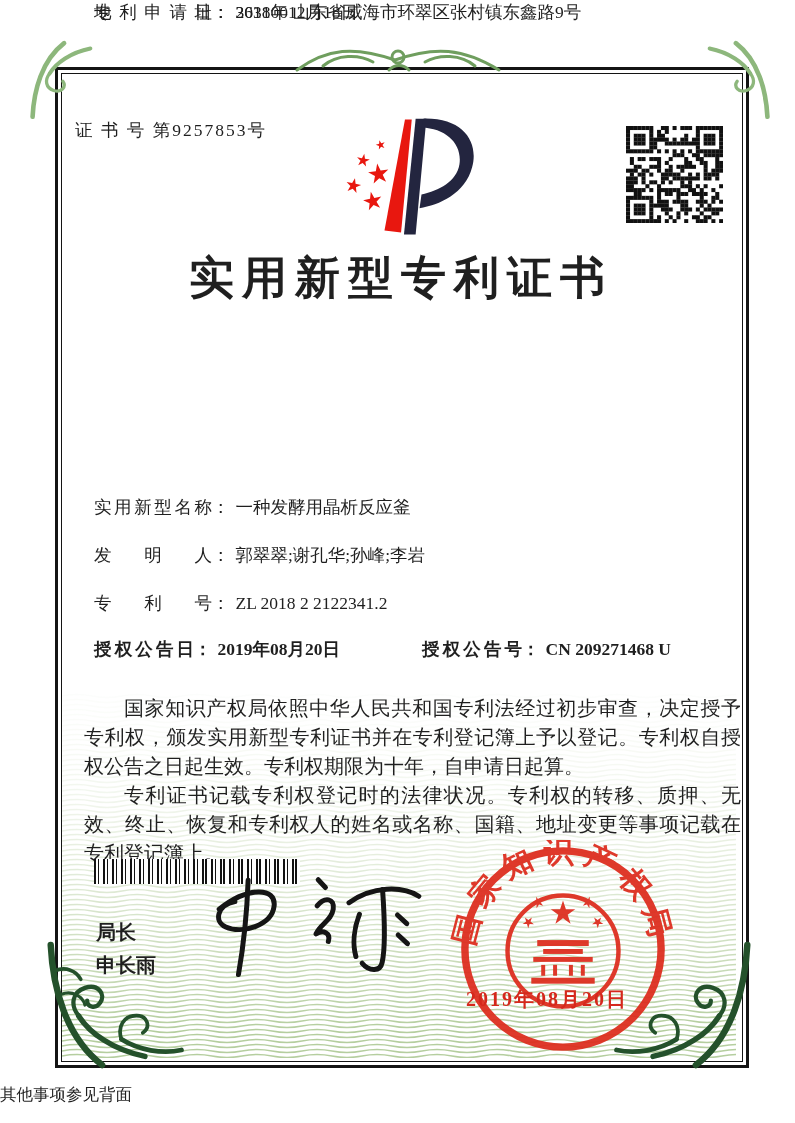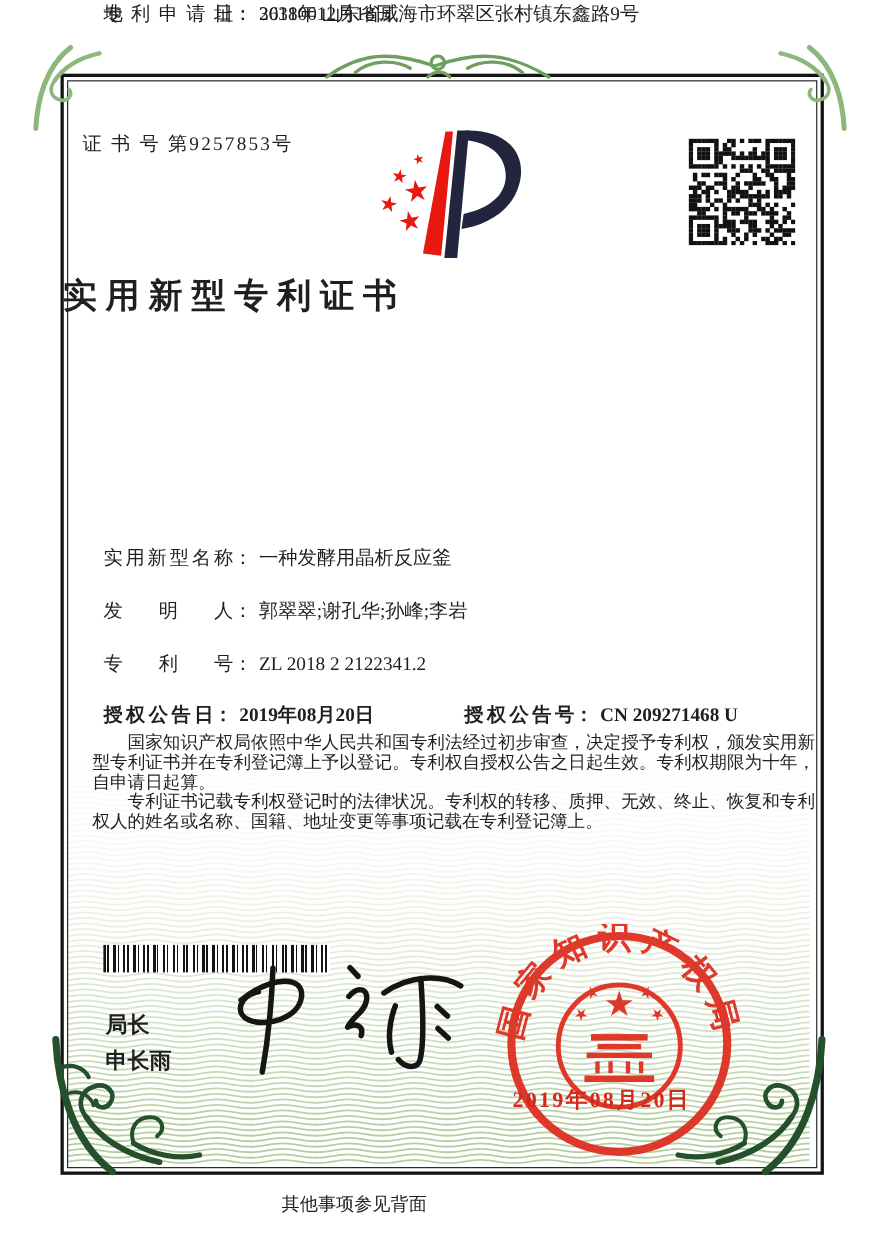--- a/index.html
+++ b/index.html
@@ -8,48 +8,48 @@
   
   .frame{position:absolute;left:55px;top:67px;width:688px;height:995px;
          border:3.5px solid #141414;z-index:2;}
   .frame-inner{position:absolute;left:3px;top:3px;right:3px;bottom:3px;border:1.2px solid #141414;}
   
   .guilloche{position:absolute;left:62px;top:690px;width:674px;height:368px;z-index:1;}
   
   .cert-no{position:absolute;left:75px;top:118px;font-size:17.5px;letter-spacing:2px;z-index:4;}
   .logo{position:absolute;left:330px;top:110px;z-index:4;}
   .qr{position:absolute;left:626px;top:126px;z-index:4;}
-  .title{position:absolute;left:57px;top:248px;width:688px;text-align:left;
-         font-size:31px;font-weight:bold;letter-spacing:8px;z-index:4;}
+  .title{position:absolute;left:57px;top:248px;width:688px;text-align:center;
+         font-size:45px;font-weight:bold;letter-spacing:8px;z-index:4;}
   
   .frow{position:absolute;left:94px;font-size:17.5px;white-space:nowrap;z-index:4;}
   .frow:nth-of-type(1){top:345px}.frow:nth-of-type(2){top:397px}
   .frow:nth-of-type(3){top:447px}.frow:nth-of-type(4){top:495px}
   .frow:nth-of-type(5){top:543px}.frow:nth-of-type(6){top:591px}
   .flabel{display:inline-block;width:118px;text-align:justify;text-align-last:justify;}
   .fcolon{display:inline-block;margin-right:6px;}
   .grant-row{position:absolute;left:94px;top:637px;font-size:17.5px;white-space:nowrap;z-index:4;font-weight:bold;}
   .grant-no{position:absolute;left:296px;top:0;margin-left:32px;}
   .grant-row .flabel2{display:inline-block;width:100px;text-align:justify;text-align-last:justify;}
   
-  .paras{position:absolute;left:84px;top:667px;width:657px;font-size:16px;line-height:18px;
+  .paras{position:absolute;left:84px;top:694px;width:657px;font-size:20px;line-height:29px;
          text-align:justify;z-index:4;}
   .paras p{margin:0;text-indent:2em;}
   
   .barcode{position:absolute;left:94px;top:859px;width:206px;height:25px;z-index:4;
     background:repeating-linear-gradient(90deg,#131313 0 2px,#fff 2px 3.5px,#131313 3.5px 5px,
       #fff 5px 9px,#131313 9px 11.5px,#fff 11.5px 13px,#131313 13px 14px,#fff 14px 18px);}
   .director{position:absolute;left:96px;top:916px;z-index:5;
             font-family:"Liberation Sans","DejaVu Sans",sans-serif;font-weight:700;font-size:20px;line-height:33px;}
   .signature{position:absolute;left:192px;top:872px;z-index:5;transform:rotate(-2deg);}
   .seal{position:absolute;left:450px;top:840px;z-index:5;}
   .seal-date{position:absolute;left:466px;top:986px;z-index:6;color:#d5281c;
              font-weight:700;font-size:20px;letter-spacing:2px;}
   .footer-page{position:absolute;left:57px;top:1038px;width:688px;text-align:center;font-size:15px;z-index:4;}
-  .back-note{position:absolute;left:0;top:1084px;width:644px;text-align:center;font-size:16.5px;z-index:4;}
+  .back-note{position:absolute;left:0;top:1084px;width:644px;font-size:16.5px;z-index:4;}
   
   .orn{position:absolute;z-index:3;}
 </style>
 </head>
 <body>
 
 <div class="page">
 
   <svg class="guilloche" id="waves" width="674" height="368" viewBox="0 0 674 368">
       <path d="M0,6 q15,-3 30,0 q15,3 30,0 q15,-3 30,0 q15,3 30,0 q15,-3 30,0 q15,3 30,0 q15,-3 30,0 q15,3 30,0 q15,-3 30,0 q15,3 30,0 q15,-3 30,0 q15,3 30,0 q15,-3 30,0 q15,3 30,0 q15,-3 30,0 q15,3 30,0 q15,-3 30,0 q15,3 30,0 q15,-3 30,0 q15,3 30,0 q15,-3 30,0 q15,3 30,0 q15,-3 30,0" fill="none" stroke="rgba(120,165,80,0.021)" stroke-width="1.6"></path>

